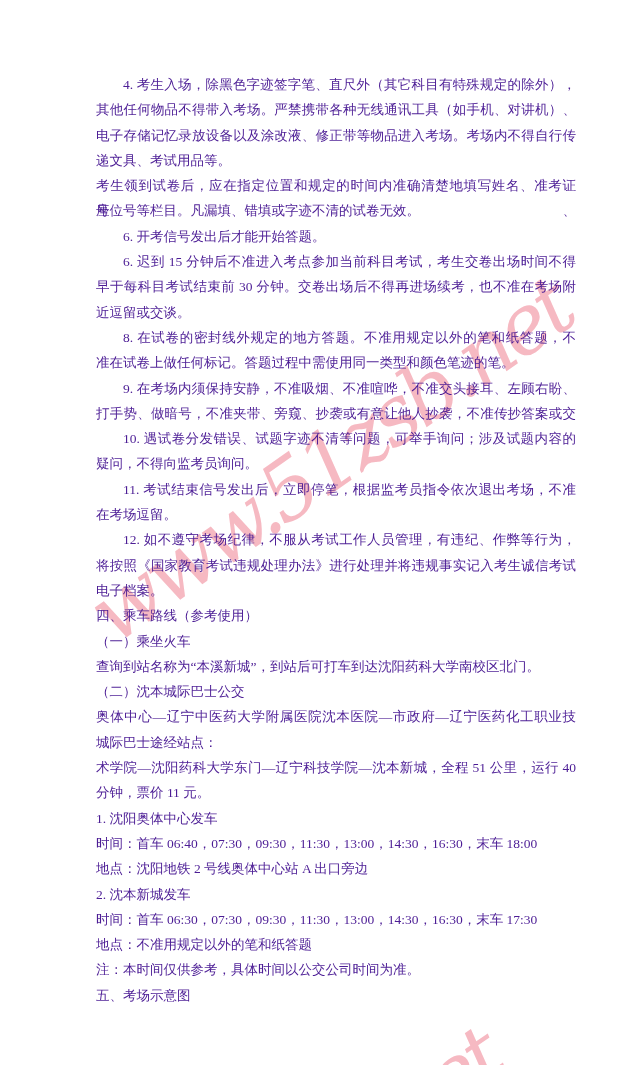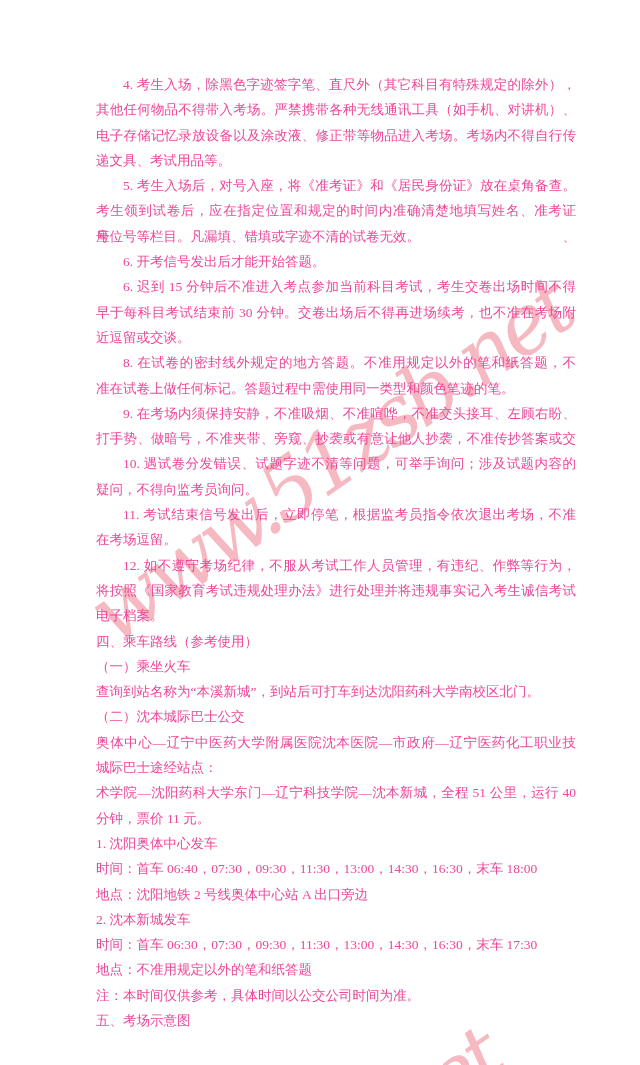--- a/index.html
+++ b/index.html
@@ -42,21 +42,21 @@
     left: 260px;
     top: 1210px;
     transform: translate(-50%, -50%) rotate(-35deg);
   }
   .doc {
     position: absolute;
     left: 96px;
     top: 72px;
     width: 480px;
     z-index: 2;
-    color: #ec4899;
+    color: #4c1d95;
   }
   .line {
     font-size: 13.5px;
     line-height: 25.3px;
     height: 25.3px;
     text-align: justify;
     text-align-last: left;
     white-space: nowrap;
     overflow: visible;
   }
@@ -72,21 +72,20 @@
 <body>
 
 <div class="page">
   <div class="watermark wm1" style="color: rgb(239, 128, 145);">www.51zsb.net</div>
   <div class="watermark wm2" style="color: rgb(239, 128, 145);">www.51zsb.net</div>
   <div class="doc" id="doc">
       <div class="line indent fill">4. 考生入场，除黑色字迹签字笔、直尺外（其它科目有特殊规定的除外），</div>
       <div class="line fill">其他任何物品不得带入考场。严禁携带各种无线通讯工具（如手机、对讲机）、</div>
       <div class="line fill">电子存储记忆录放设备以及涂改液、修正带等物品进入考场。考场内不得自行传</div>
       <div class="line">递文具、考试用品等。</div>
-      <div class="line indent fill">5. 考生入场后，对号入座，将《准考证》和《居民身份证》放在桌角备查。</div>
       <div class="line fill">考生领到试卷后，应在指定位置和规定的时间内准确清楚地填写姓名、准考证号、</div>
       <div class="line">座位号等栏目。凡漏填、错填或字迹不清的试卷无效。</div>
       <div class="line indent">6. 开考信号发出后才能开始答题。</div>
       <div class="line indent fill">6. 迟到 15 分钟后不准进入考点参加当前科目考试，考生交卷出场时间不得</div>
       <div class="line fill">早于每科目考试结束前 30 分钟。交卷出场后不得再进场续考，也不准在考场附</div>
       <div class="line">近逗留或交谈。</div>
       <div class="line indent fill">8. 在试卷的密封线外规定的地方答题。不准用规定以外的笔和纸答题，不</div>
       <div class="line">准在试卷上做任何标记。答题过程中需使用同一类型和颜色笔迹的笔。</div>
       <div class="line indent fill">9. 在考场内须保持安静，不准吸烟、不准喧哗，不准交头接耳、左顾右盼、</div>
       <div class="line fill">打手势、做暗号，不准夹带、旁窥、抄袭或有意让他人抄袭，不准传抄答案或交</div>

